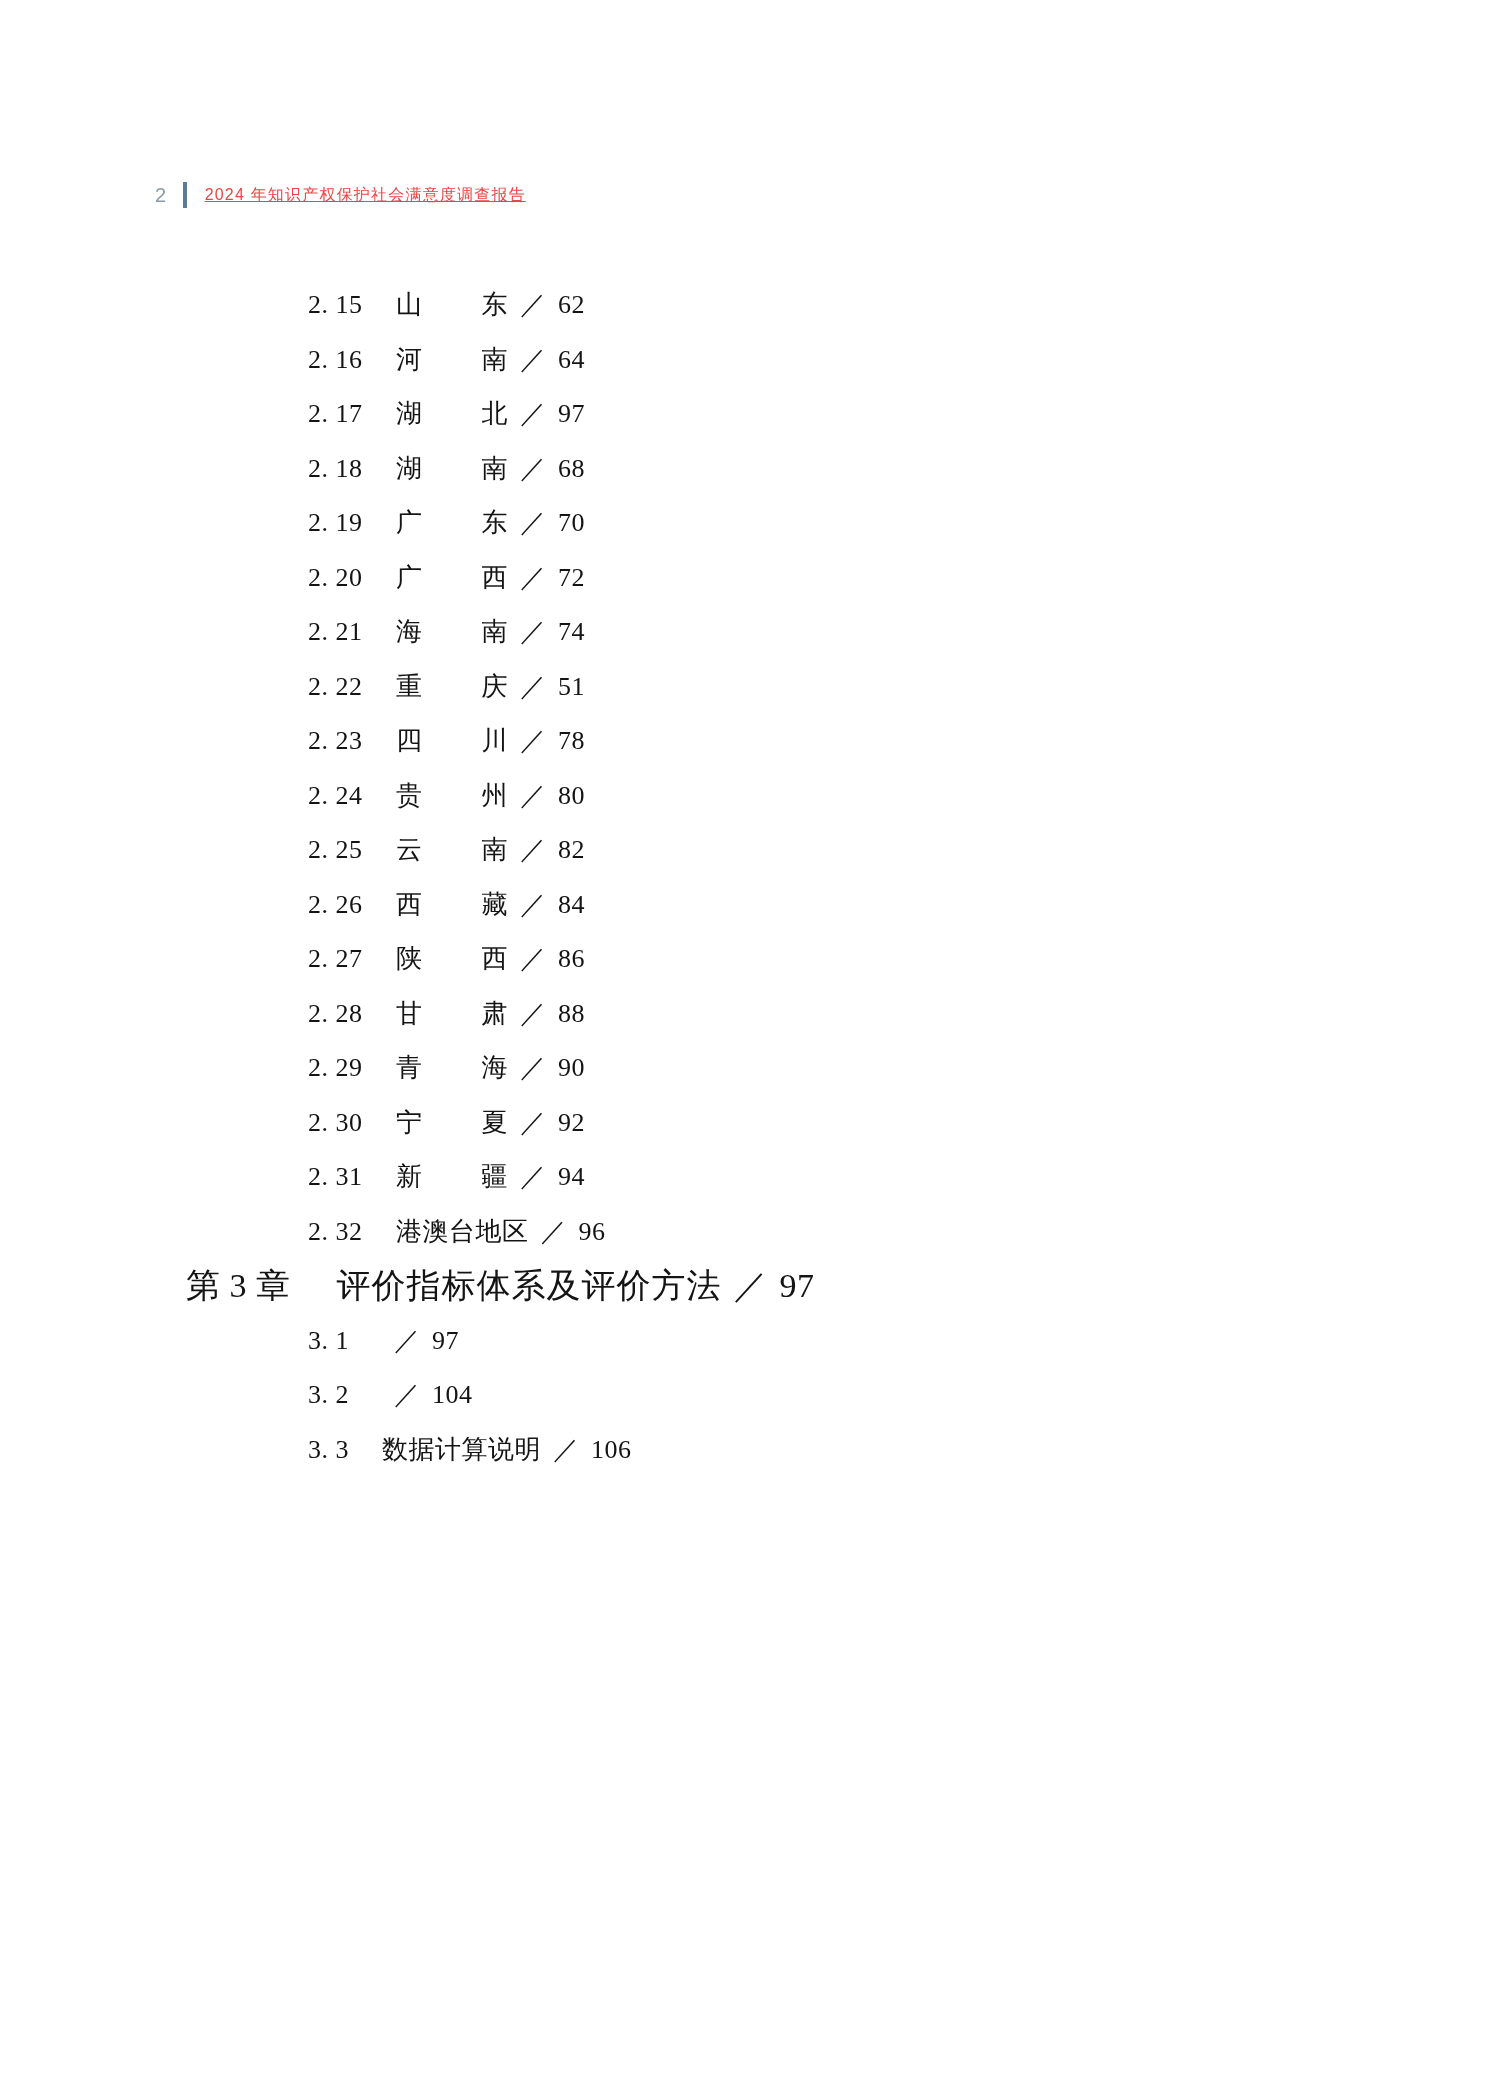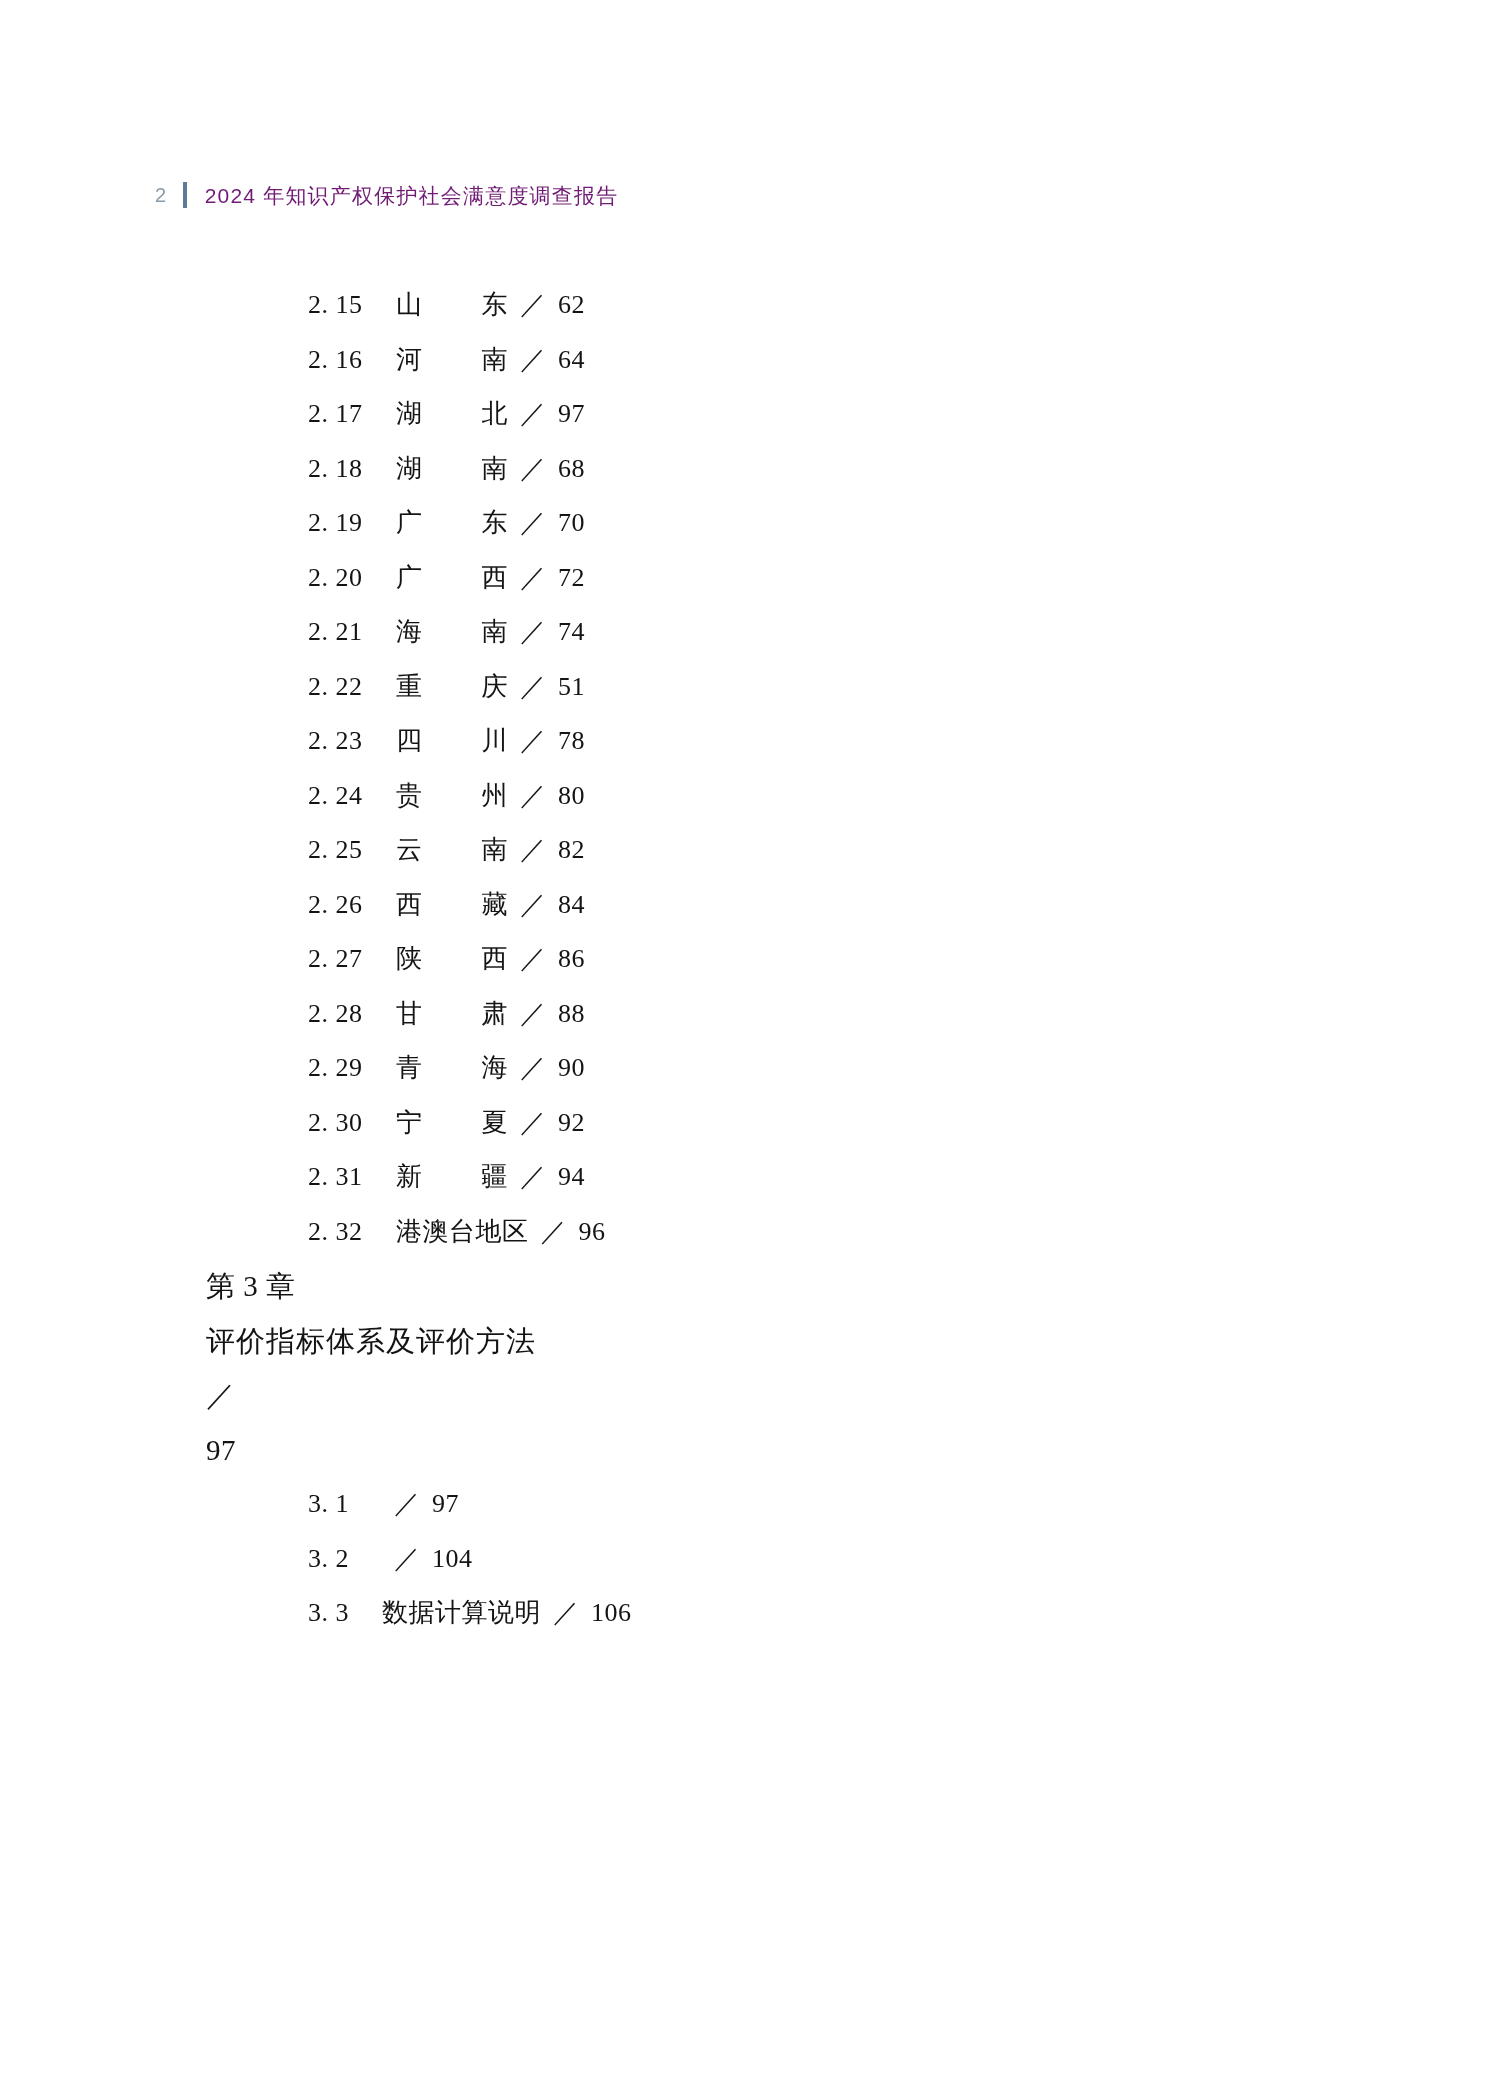--- a/index.html
+++ b/index.html
@@ -37,24 +37,25 @@
     padding-right: 16px;
   }
   .header-rule {
     width: 4px;
     height: 26px;
     background: #5b7c96;
     margin-right: 18px;
   }
   .header-title {
     font-family: "Liberation Sans", sans-serif;
-    font-size: 21px;
-    color: #701a75;
+    font-size: 16px;
+    color: #ef4444;
     letter-spacing: 1.2px;
     line-height: 1;
+    text-decoration: underline;
   }
 
   
   .toc {
     position: absolute;
     top: 278px;
     left: 186px;
     width: 1140px;
   }
   .toc-entry {
@@ -64,22 +65,21 @@
     line-height: 54.5px;
     white-space: nowrap;
     color: #141414;
   }
   
   .lvl-sub {
     padding-left: 122px;
   }
   .lvl-chapter {
     padding-left: 0px;
-    font-size: 29px;
-    flex-direction: column;
+    font-size: 34px;
   }
   .lvl-section {
     padding-left: 122px;
   }
 
   .num {
     display: inline-block;
     letter-spacing: 0.5px;
   }
   .num-sub {

